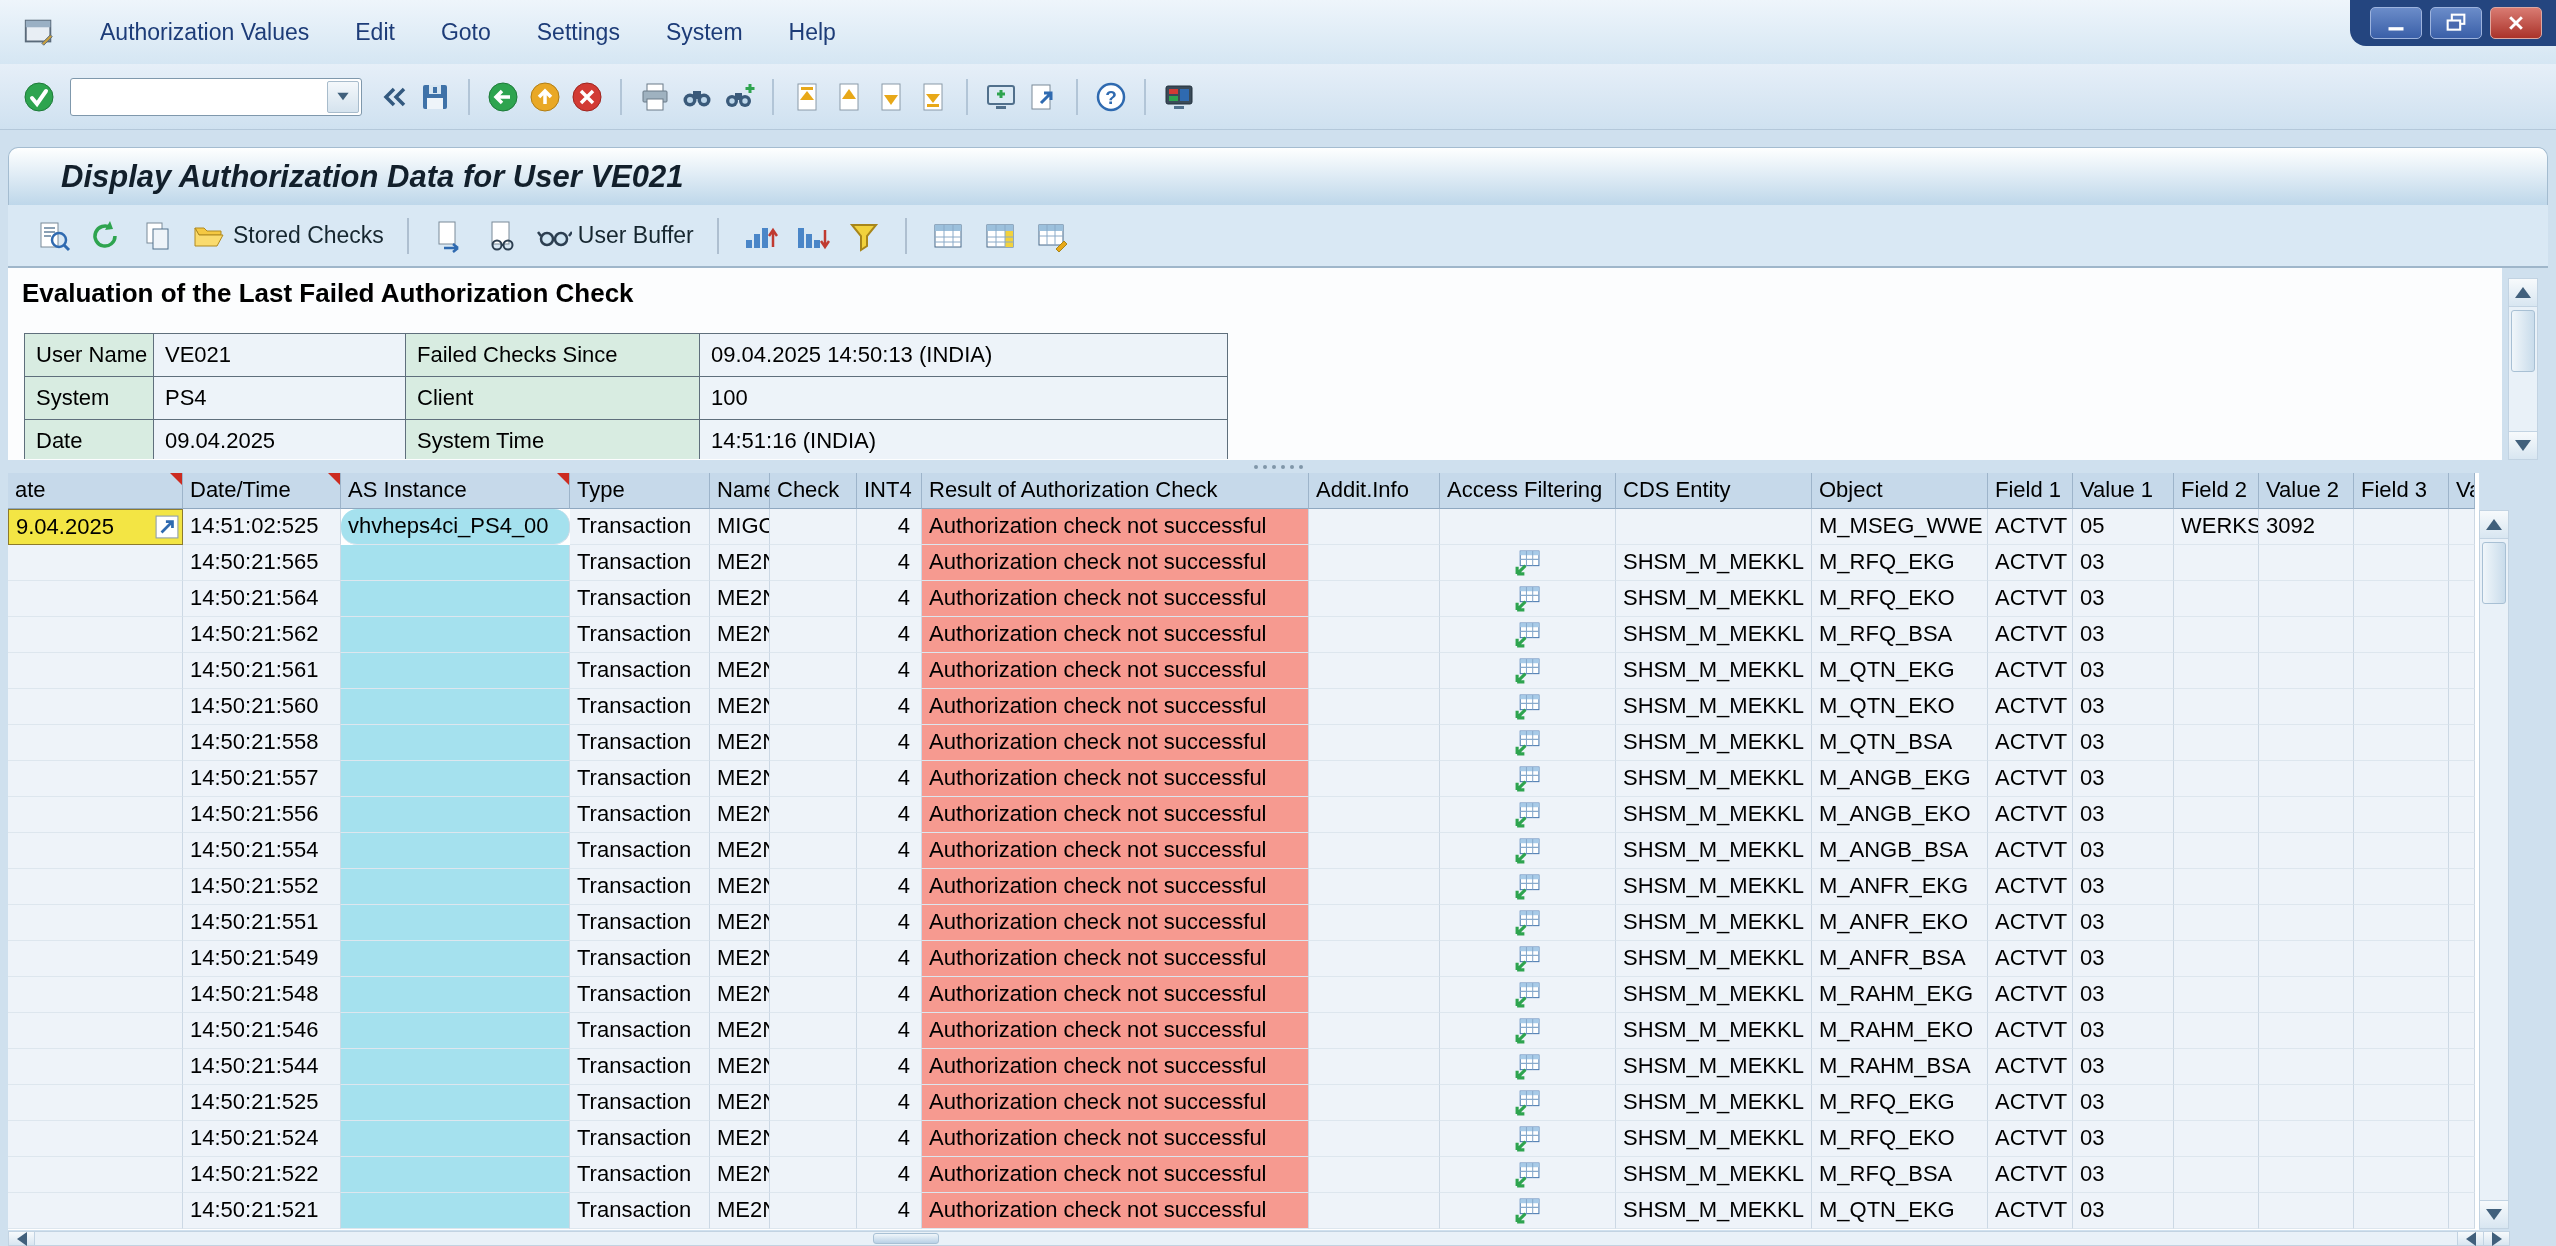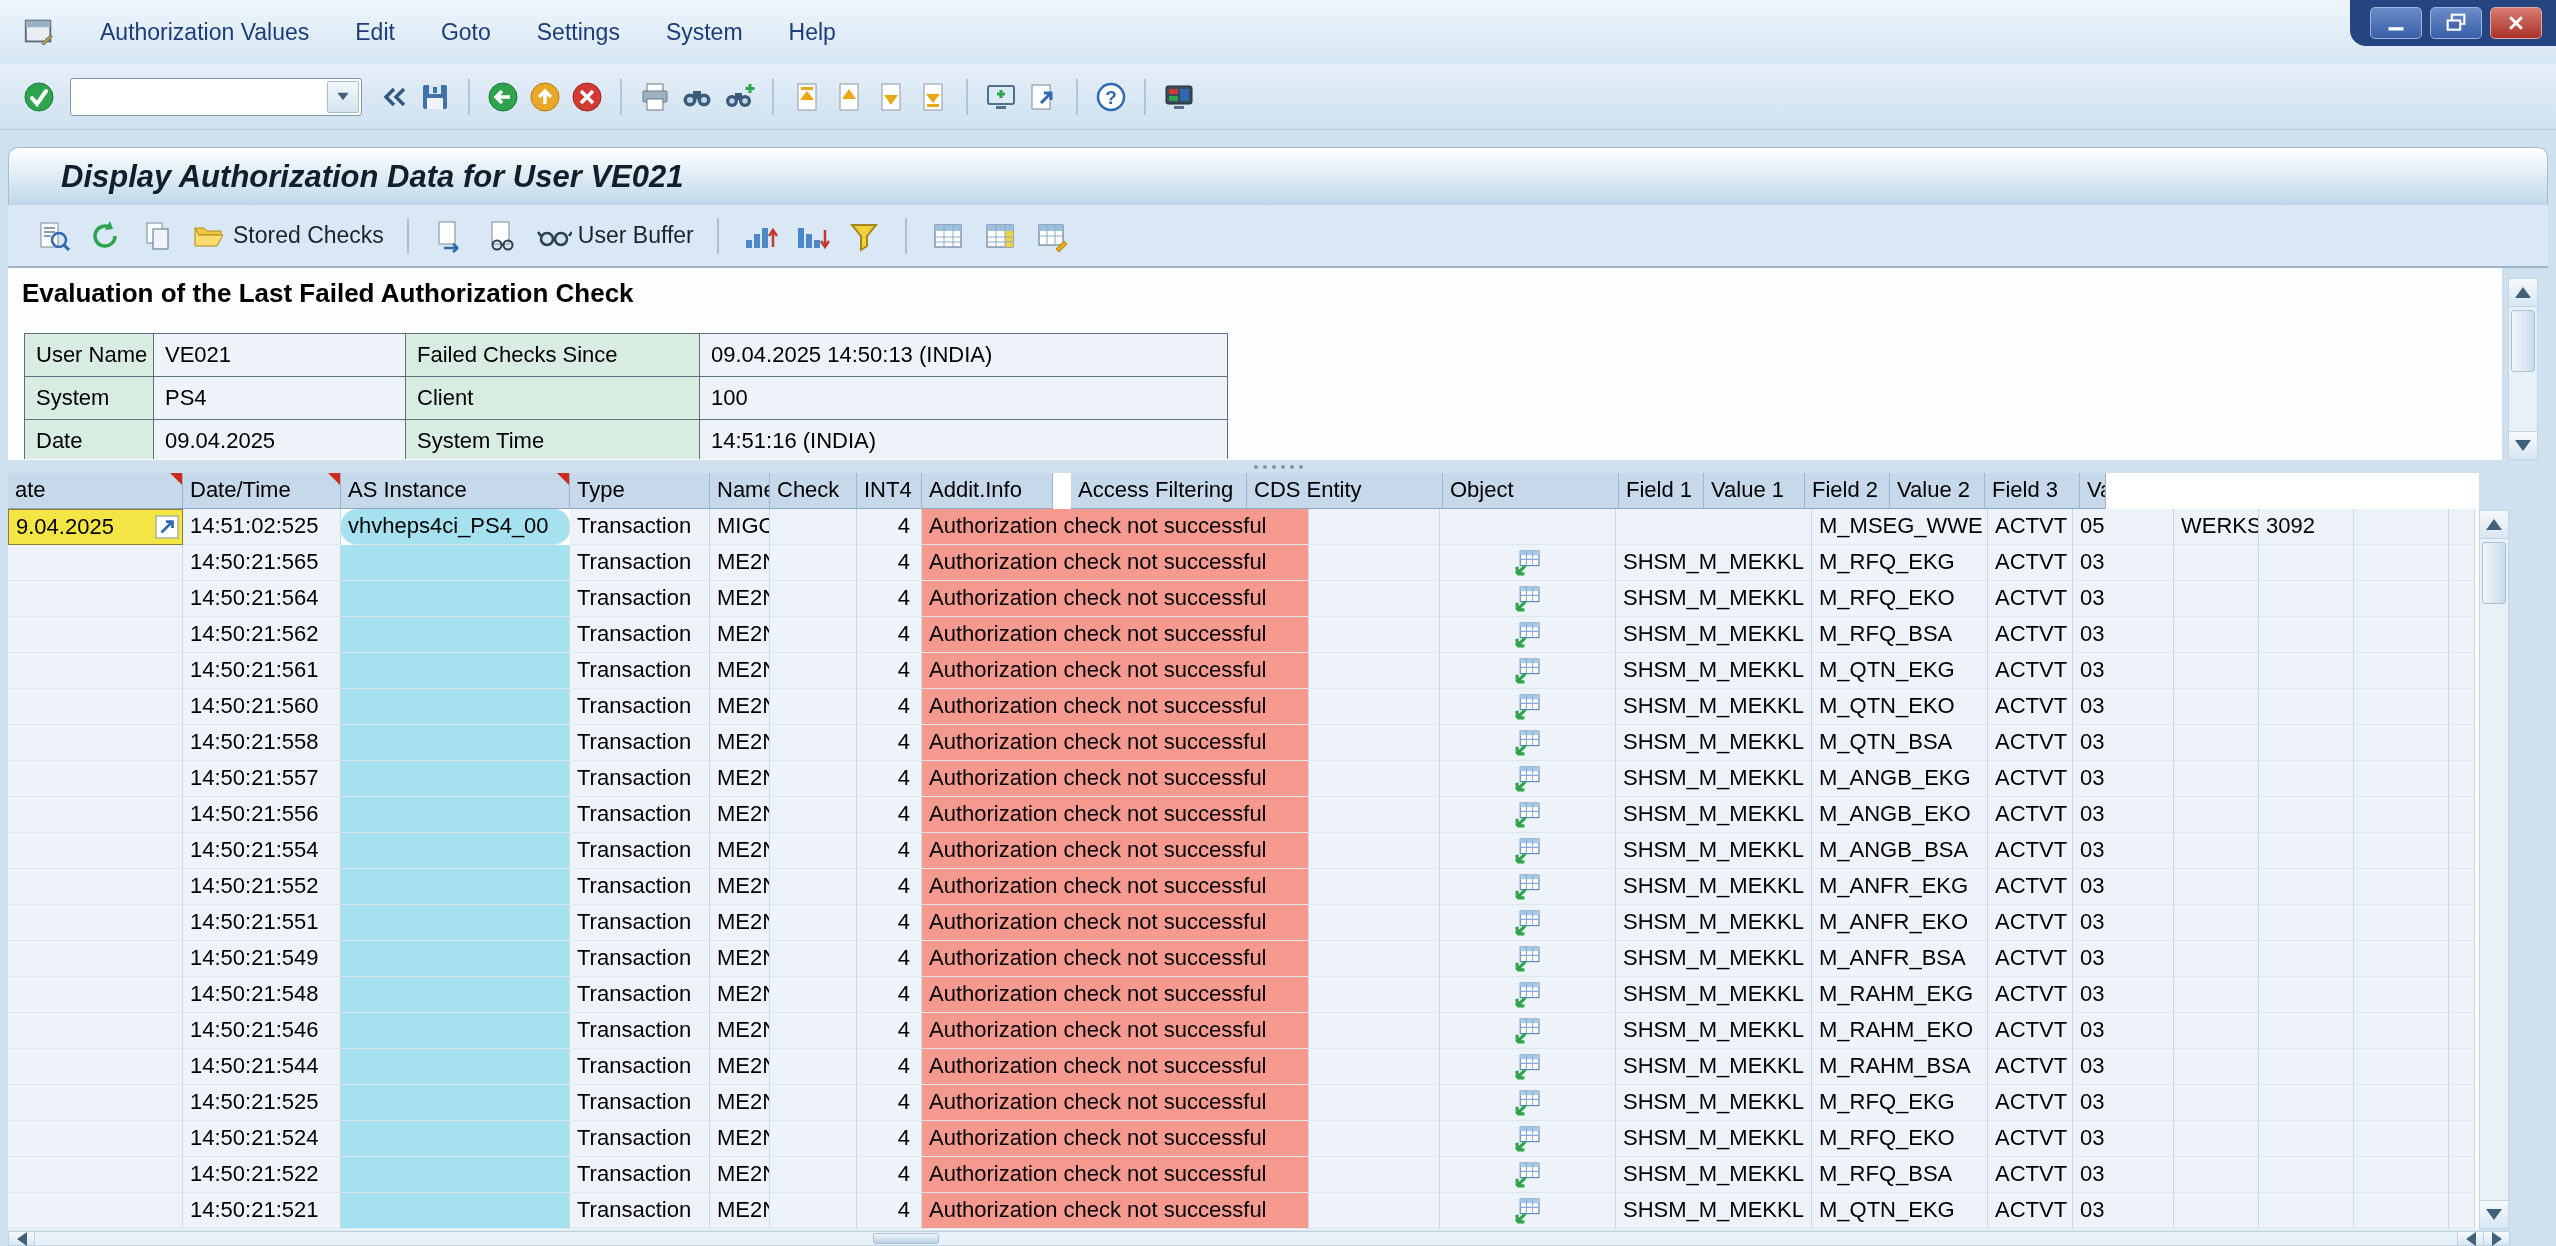--- a/index.html
+++ b/index.html
@@ -426,22 +426,23 @@
 
 <div class="grid">
   <div class="ghead">
       <div class="hcell" style="width: 175px;"><span>ate</span><span class="sorttri"></span></div>
       <div class="hcell" style="width: 158px;"><span>Date/Time</span><span class="sorttri"></span></div>
       <div class="hcell" style="width: 229px;"><span>AS Instance</span><span class="sorttri"></span></div>
       <div class="hcell" style="width: 140px;"><span>Type</span></div>
       <div class="hcell" style="width: 60px;"><span>Name</span></div>
       <div class="hcell" style="width: 87px;"><span>Check</span></div>
       <div class="hcell" style="width: 65px;"><span>INT4</span></div>
+      <div class="hcell" style="width: 387px;"><span>Result of Authorization Check</span></div>
       <div class="hcell" style="width: 131px;"><span>Addit.Info</span></div>
-      <div class="hcell" style="width: 176px; margin-left: 18px;"><span>Access Filtering</span></div>
+      <div class="hcell" style="width: 176px;"><span>Access Filtering</span></div>
       <div class="hcell" style="width: 196px;"><span>CDS Entity</span></div>
       <div class="hcell" style="width: 176px;"><span>Object</span></div>
       <div class="hcell" style="width: 85px;"><span>Field 1</span></div>
       <div class="hcell" style="width: 101px;"><span>Value 1</span></div>
       <div class="hcell" style="width: 85px;"><span>Field 2</span></div>
       <div class="hcell" style="width: 95px;"><span>Value 2</span></div>
       <div class="hcell" style="width: 95px;"><span>Field 3</span></div>
       <div class="hcell" style="width: 26px;"><span>Va</span></div>
     </div>
   <div class="gbody">

